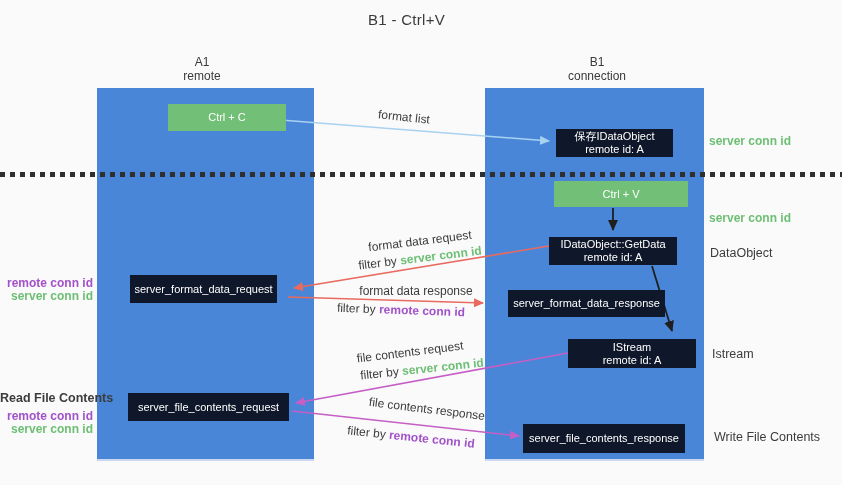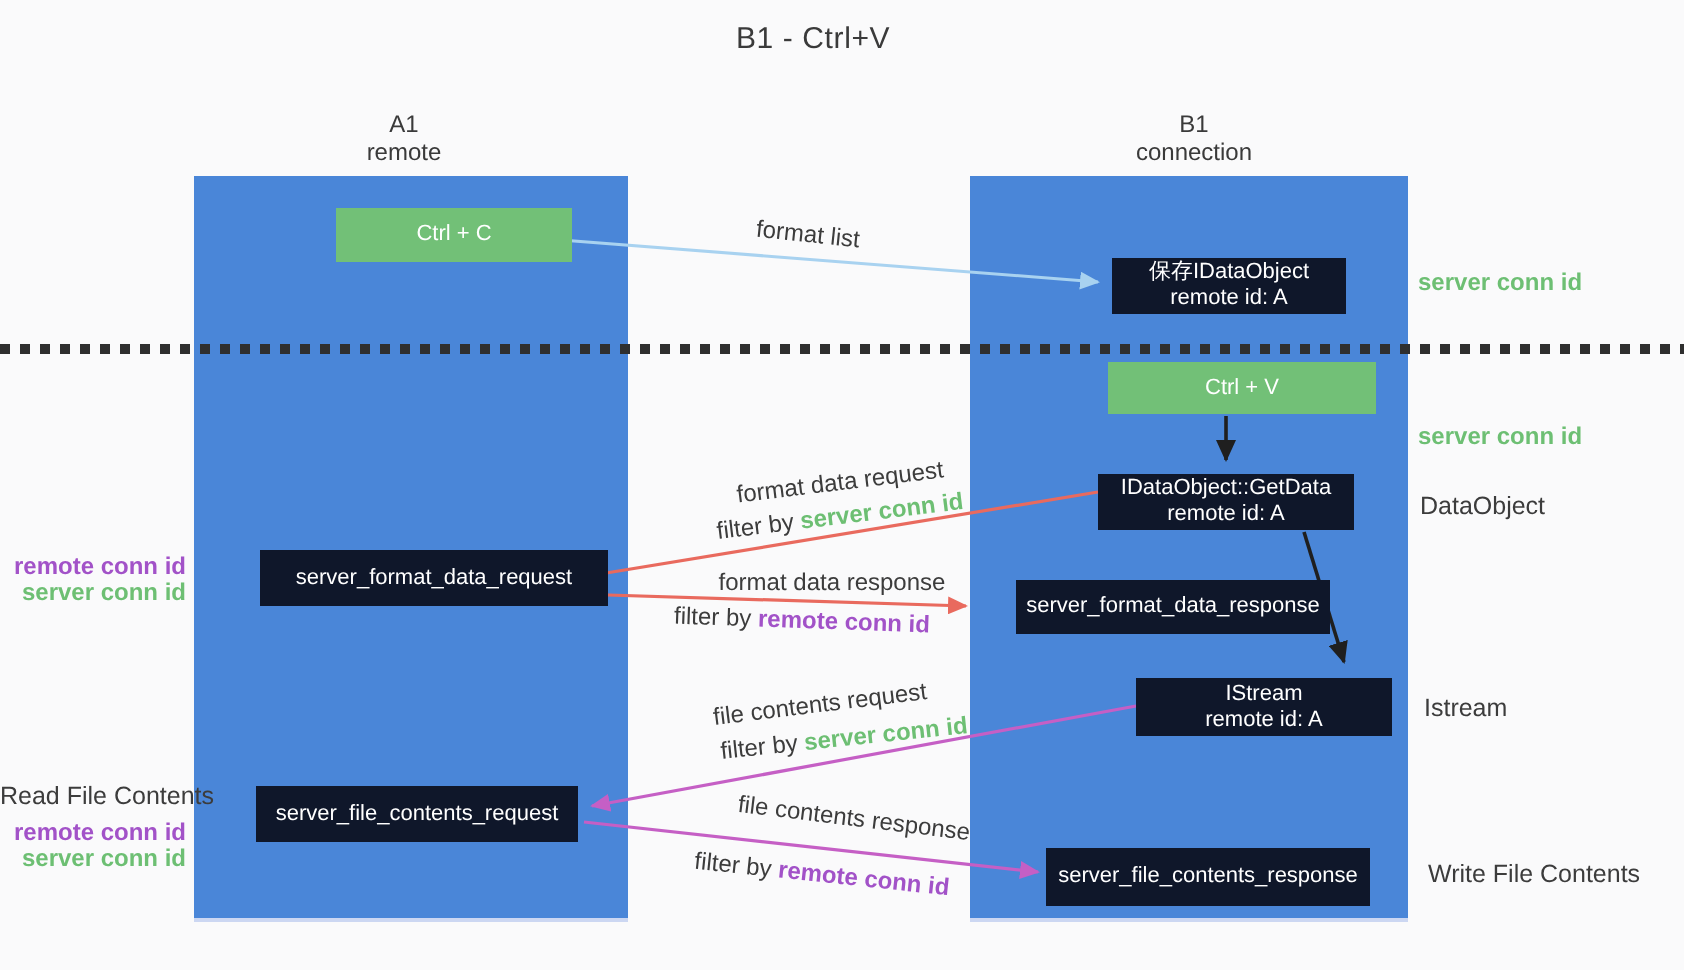--- a/index.html
+++ b/index.html
@@ -34,21 +34,21 @@
   .orange-box{background:#0f172a;}
   .flow{
     font-size:12px;white-space:nowrap;color:#3c3c3c;
     transform-origin:center;
   }
   .g{color:#6dbf73;font-weight:bold;}
   .p{color:#a252c8;font-weight:bold;}
   .side{font-size:12px;white-space:nowrap;}
   .side.bold-pair{font-weight:bold;line-height:13px;text-align:right;width:93px;left:0;}
   .side.plain{color:#3c3c3c;font-size:12.5px;}
-  .ra{text-align:left;width:108px;left:0;}
+  .ra{text-align:left;width:108px;left:0;font-weight:bold;}
 </style>
 </head>
 <body>
 
 <div class="abs title">
   <div>B1 - Ctrl+V</div>
 </div>
 
 <div class="abs ll-header" style="left:142px;">
   <div>A1</div>
@@ -103,21 +103,21 @@
   <span>Ctrl + V</span>
 </div>
 
 <div class="abs box orange-box" style="left:549px;top:237px;width:128px;height:28px;">
   <div>
     <div>IDataObject::GetData</div>
     <div>remote id: A</div>
   </div>
 </div>
 
-<div class="abs box orange-box" style="left:130px;top:275px;width:174px;height:28px;">
+<div class="abs box orange-box" style="left:130px;top:275px;width:147px;height:28px;">
   <span>server_format_data_request</span>
 </div>
 
 <div class="abs box orange-box" style="left:508px;top:290px;width:157px;height:27px;">
   <span>server_format_data_response</span>
 </div>
 
 <div class="abs box orange-box" style="left:568px;top:339px;width:128px;height:29px;">
   <div>
     <div>IStream</div>

